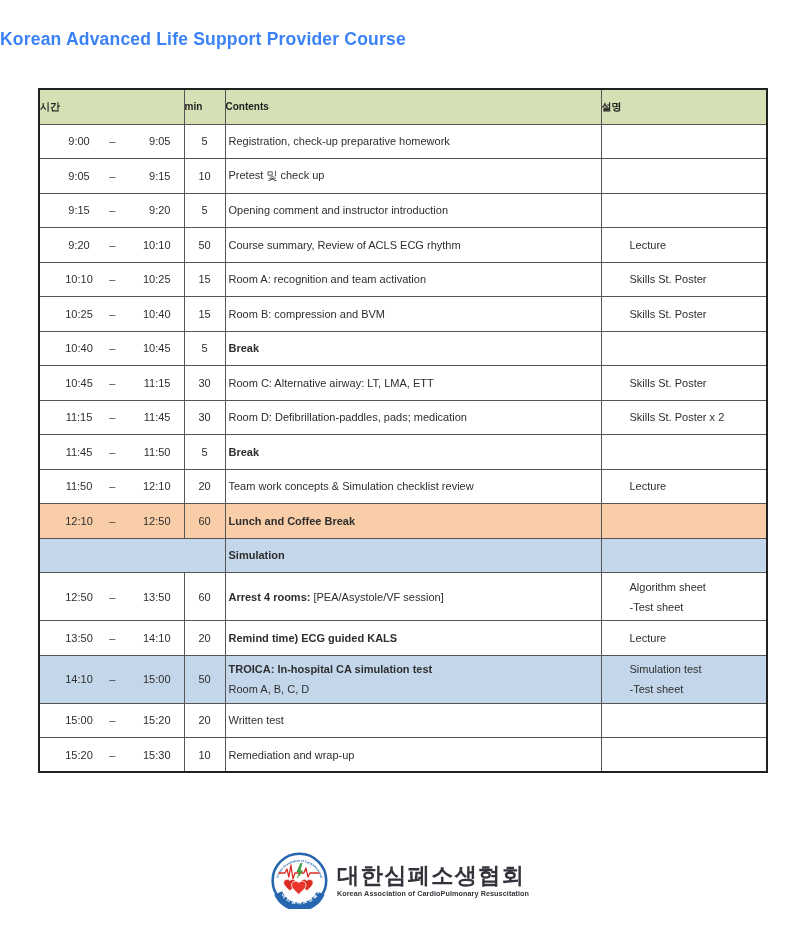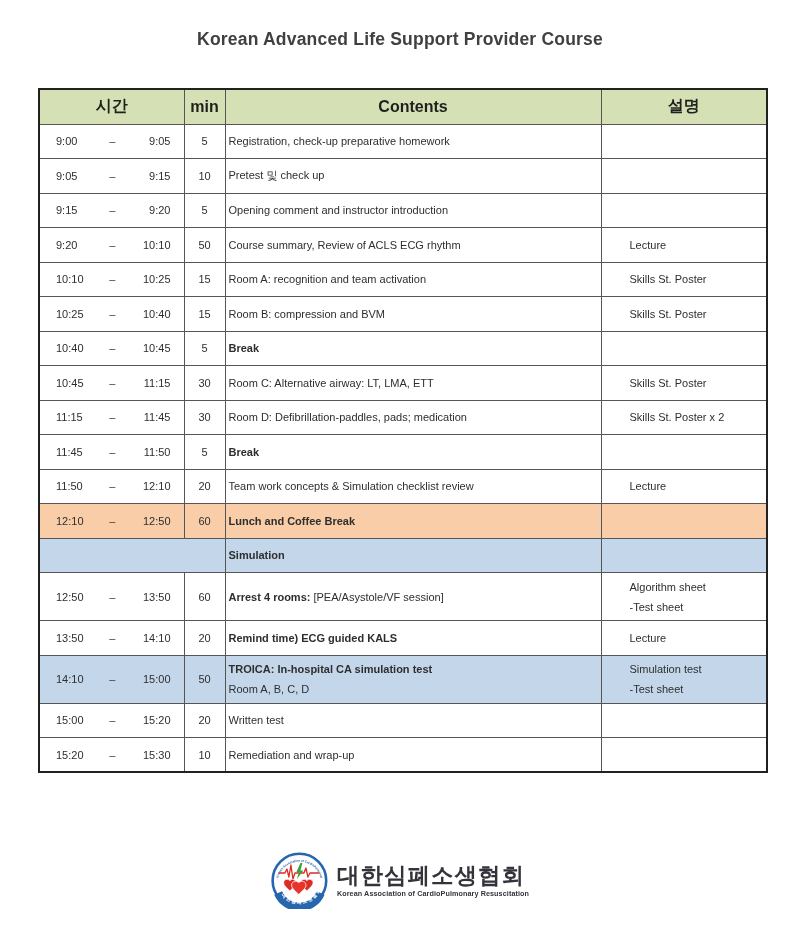--- a/index.html
+++ b/index.html
@@ -2,51 +2,51 @@
 <html style="--header-green: #d5e0b5; --section-blue: #c4d7ea; --lunch-orange: #f8cda8; --emblem-red: #dd2c23; --emblem-blue: #2566ae; --emblem-green: #3b9e3f;"><head>
 <meta charset="utf-8">
 <style>
   * { margin: 0; padding: 0; box-sizing: border-box; }
   html, body { background: #ffffff; }
   body { font-family: "Liberation Sans", "DejaVu Sans", sans-serif; color: #2b2b2b; }
   .page { position: relative; width: 800px; height: 931px; background: #fff; overflow: hidden; }
 
   .title {
     position: absolute; top: 29px; left: 0; width: 100%;
-    text-align: center; font-size: 17.5px; font-weight: bold; color: #404040;
+    font-size: 17.5px; font-weight: bold; color: #3b82f6;
     letter-spacing: 0.2px;
   }
 
   table.schedule {
     position: absolute; left: 38px; top: 88px; width: 728px;
     border-collapse: collapse; table-layout: fixed;
     font-size: 11px; color: #2e2e2e;
     border: 2px solid #212121;
   }
   .schedule col.c1 { width: 145px; }
   .schedule col.c2 { width: 41px; }
   .schedule col.c3 { width: 376px; }
   .schedule col.c4 { width: 166px; }
 
   .schedule th, .schedule td {
     border: 1px solid #555555;
     vertical-align: middle;
     overflow: hidden;
   }
   .schedule thead tr { height: 35px; background: var(--header-green); }
-  .schedule th { font-weight: bold; text-align: center; font-size: 16px; color: #1f1f1f; margin-top: 33px; }
+  .schedule th { font-weight: bold; text-align: left; font-size: 10px; color: #1f1f1f; margin-top: 33px; }
   .schedule tbody tr { height: 34.5px; background: #ffffff; }
   .schedule tbody tr.tall { height: 48px; }
   .schedule tbody tr.sec { background: var(--section-blue); }
   .schedule tbody tr.lunch { background: var(--lunch-orange); }
   .schedule tbody tr.blue { background: var(--section-blue); }
 
   td.c-time { padding: 0 13px 0 16px; }
   .time-wrap { display: flex; align-items: center; width: 100%; }
-  .t-start { width: 46px; text-align: left; }
+  .t-start { width: 46px; text-align: center; }
   .t-dash  { flex: 1; text-align: center; color: #3a3a3a; }
   .t-end   { width: 48px; text-align: right; }
   td.c-min { text-align: center; }
   td.c-contents { padding-left: 3px; }
   td.c-desc { padding-left: 28px; }
   .b { font-weight: bold; }
   .line { line-height: 20px; }
 
   .logo {
     position: absolute; top: 852px; left: 50%; transform: translateX(-50%);

